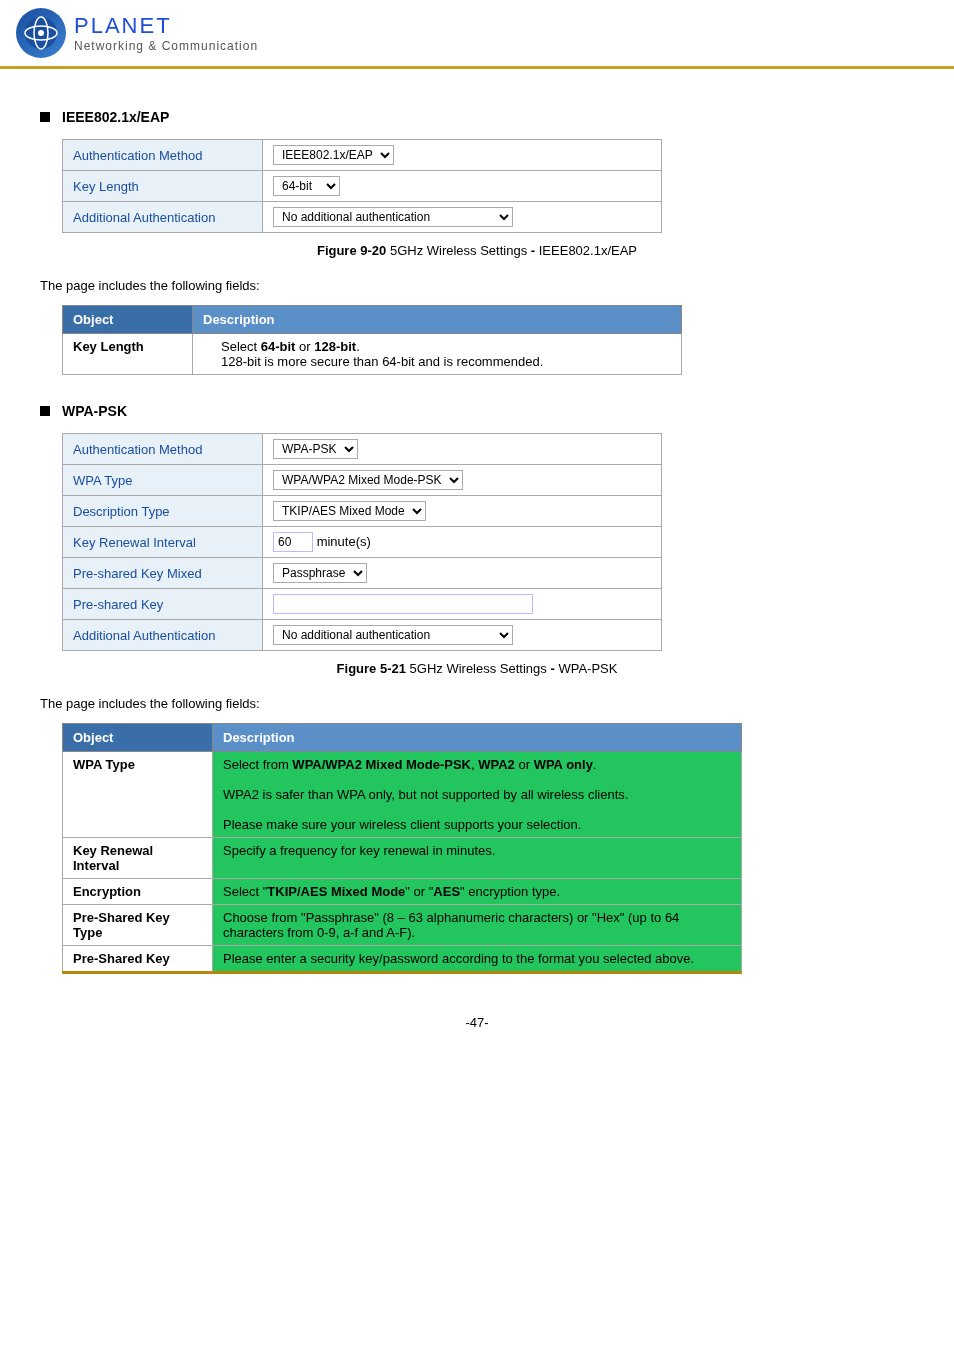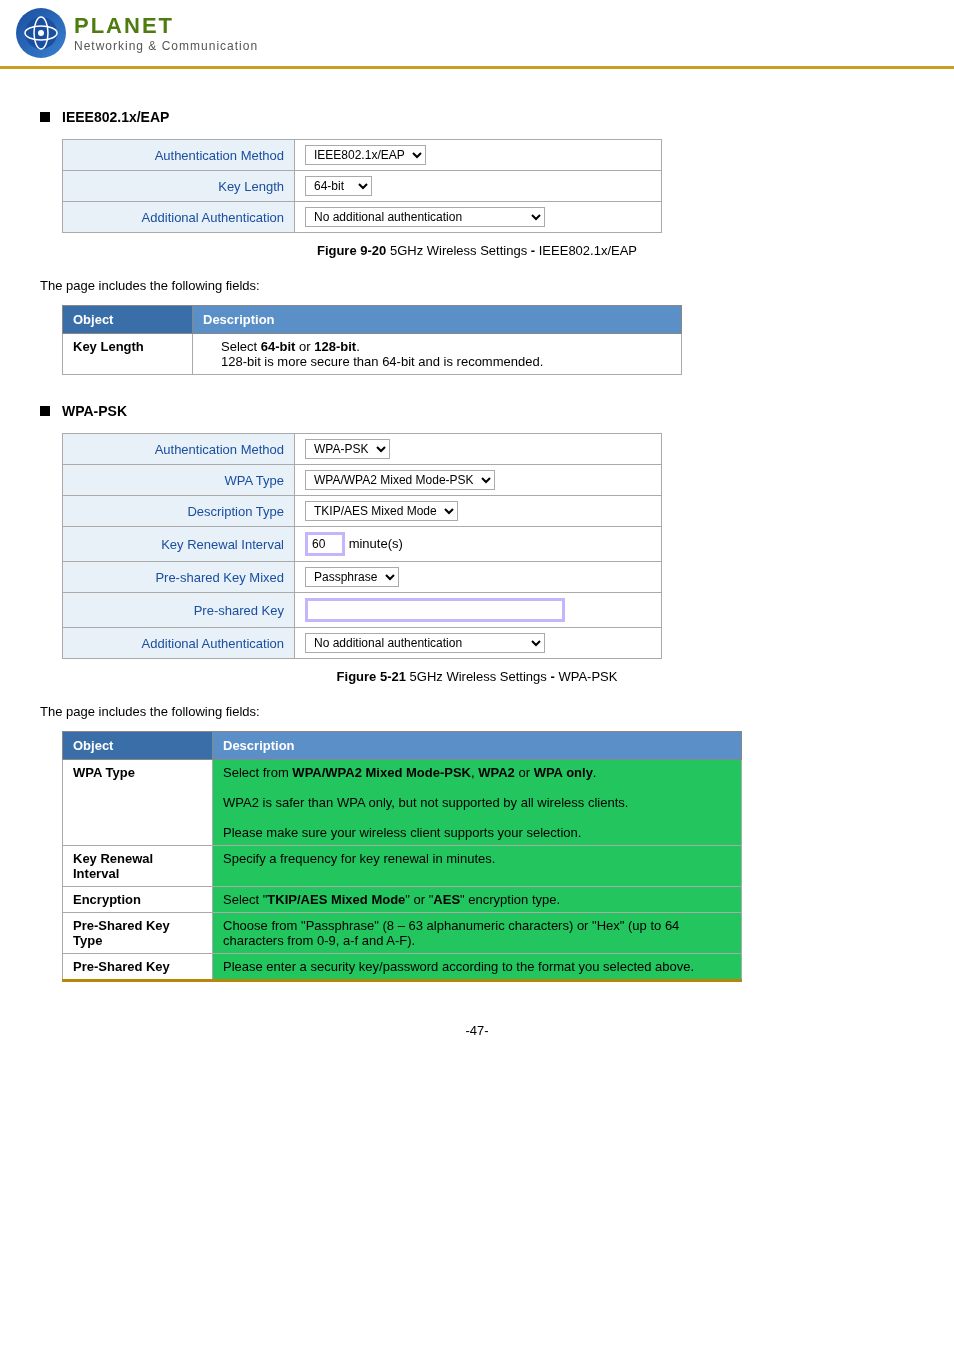--- a/index.html
+++ b/index.html
@@ -31,22 +31,22 @@
       margin-right: 8px;
       flex-shrink: 0;
     }
     .logo-circle svg { width: 36px; height: 36px; }
     .logo-text {
       display: flex;
       flex-direction: column;
     }
     .logo-planet {
       font-size: 22px;
-      font-weight: bold;
-      color: #4d7c0f;
+      font-weight: normal;
+      color: #1d4ed8;
       letter-spacing: 2px;
     }
     .logo-sub {
       font-size: 12px;
       color: #555;
       letter-spacing: 1px;
     }
 
     
     .content {
@@ -81,37 +81,36 @@
     }
     .settings-table td {
       border: 1px solid #aaa;
       padding: 5px 10px;
       font-size: 13px;
     }
     .settings-table td:first-child {
       background: #e8f0f8;
       color: #1a4fa0;
       font-weight: normal;
-      width: 232px;
-      text-align: right;
+      width: 200px;
     }
     .settings-table td:last-child {
       background: #fff;
     }
 
     
     select {
       border: 1px solid #aaa;
       background: #fff;
       font-size: 12px;
       padding: 1px 4px;
       appearance: auto;
     }
     input[type="text"], input[type="number"] {
-      border: 3px solid #c4b5fd;
+      border: 1px solid #c4b5fd;
       font-size: 12px;
       padding: 2px 4px;
     }
 
     
     .figure-caption {
       text-align: center;
       font-size: 13px;
       margin: 8px 0 20px 0;
     }

